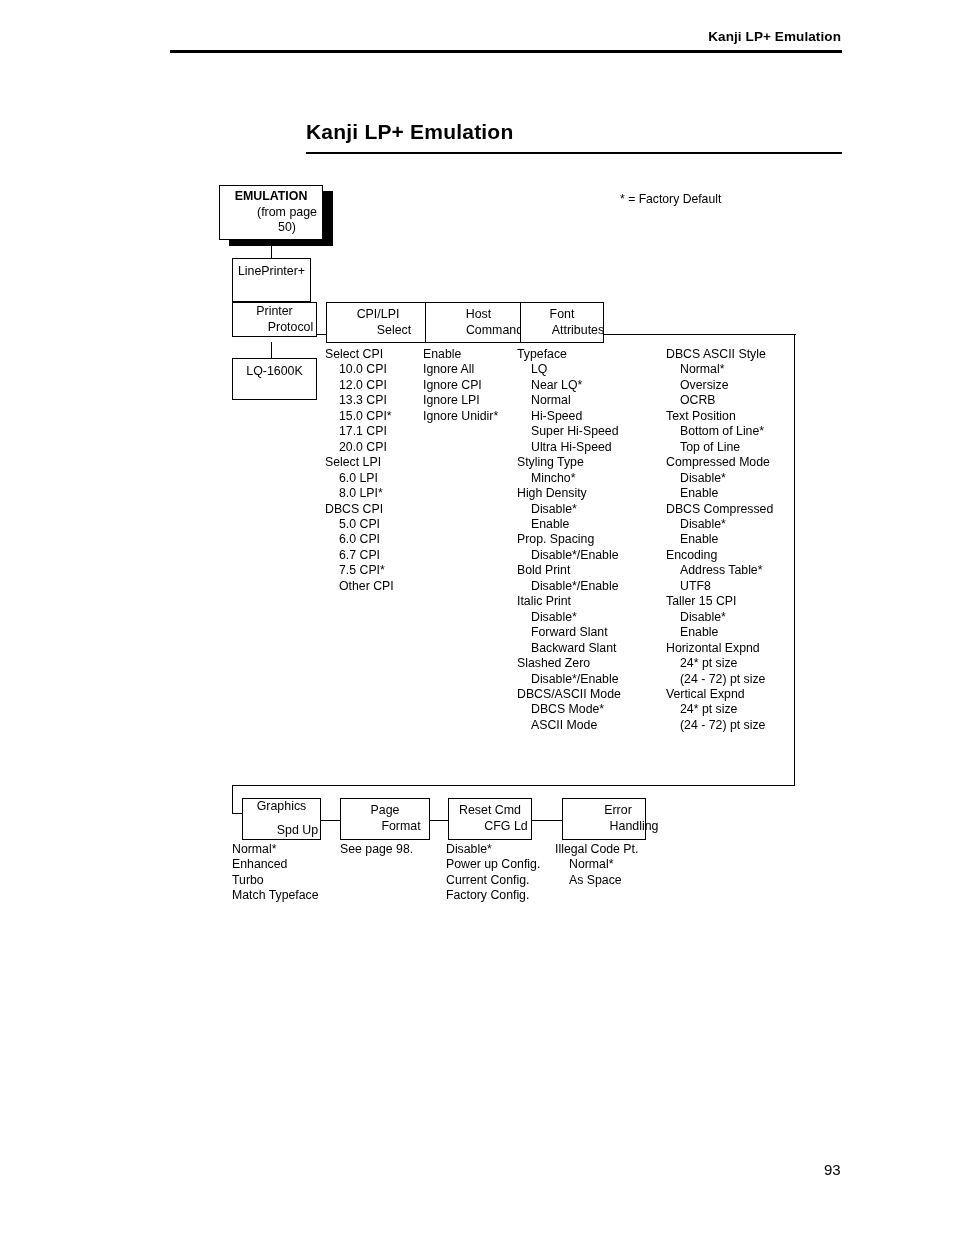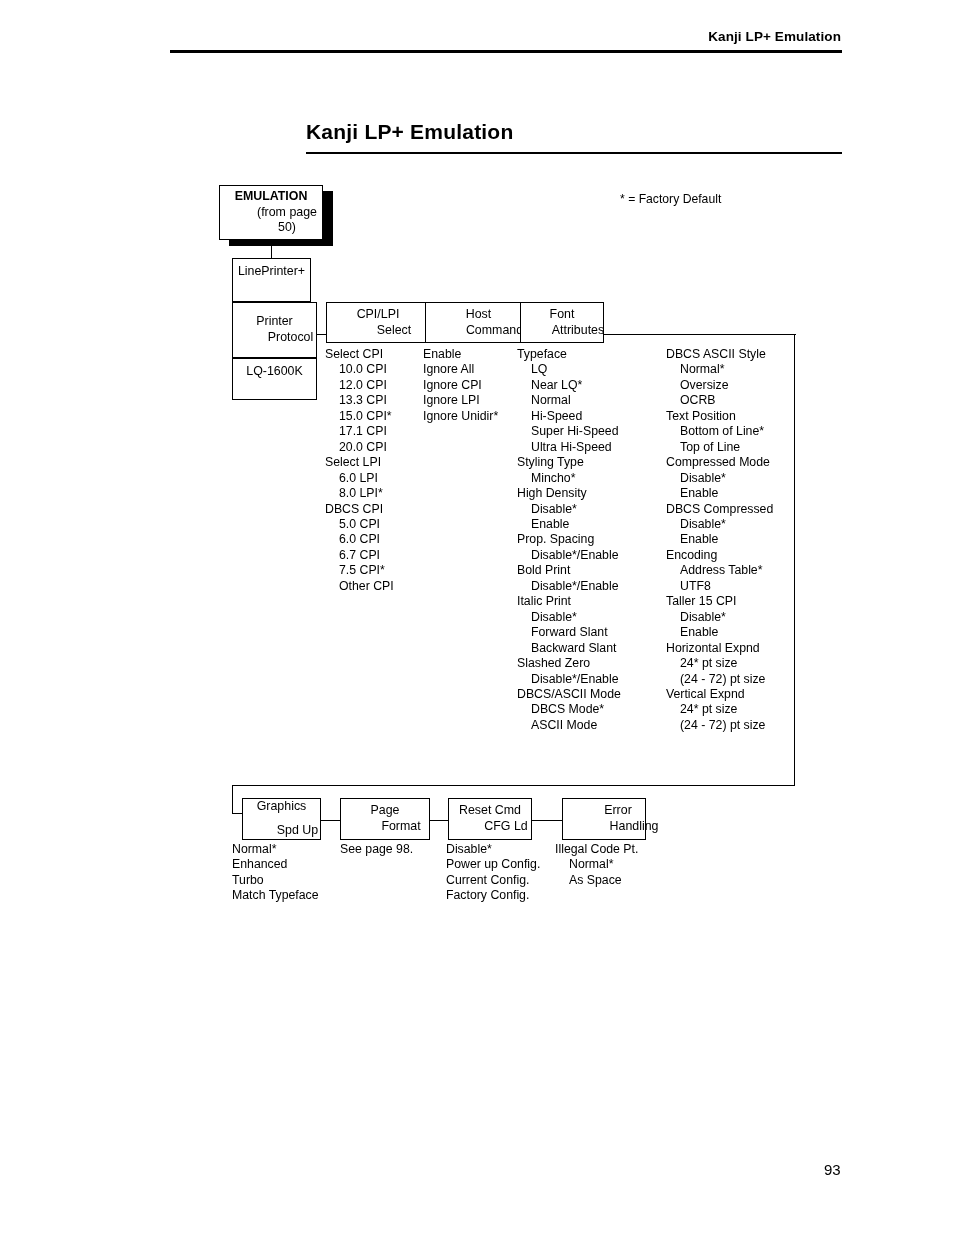--- a/index.html
+++ b/index.html
@@ -166,21 +166,21 @@
 <div id="emulation-shadow" style="left:229px; top:191px; width:104px; height:55px;"></div>
 <div id="node-emulation" class="node-box" style="left:219px; top:185px; width:104px; height:55px;">
   <span class="title">EMULATION</span>
   <span class="line2">(from page 50)</span>
 </div>
 
 <div class="node-box top-aligned" style="left:232px; top:258px; width:79px; height:44px;">
   <span>LinePrinter+</span>
 </div>
 
-<div class="node-box" style="left:232px; top:302px; width:85px; height:56px;">
+<div class="node-box" style="left:232px; top:302px; width:85px; height:35px;">
   <span>Printer</span>
   <span class="line2">Protocol</span>
 </div>
 
 <div class="node-box top-aligned" style="left:232px; top:358px; width:85px; height:42px;">
   <span>LQ-1600K</span>
 </div>
 
 <div class="node-box" style="left:326px; top:302px; width:104px; height:41px;">
   <span>CPI/LPI</span>

